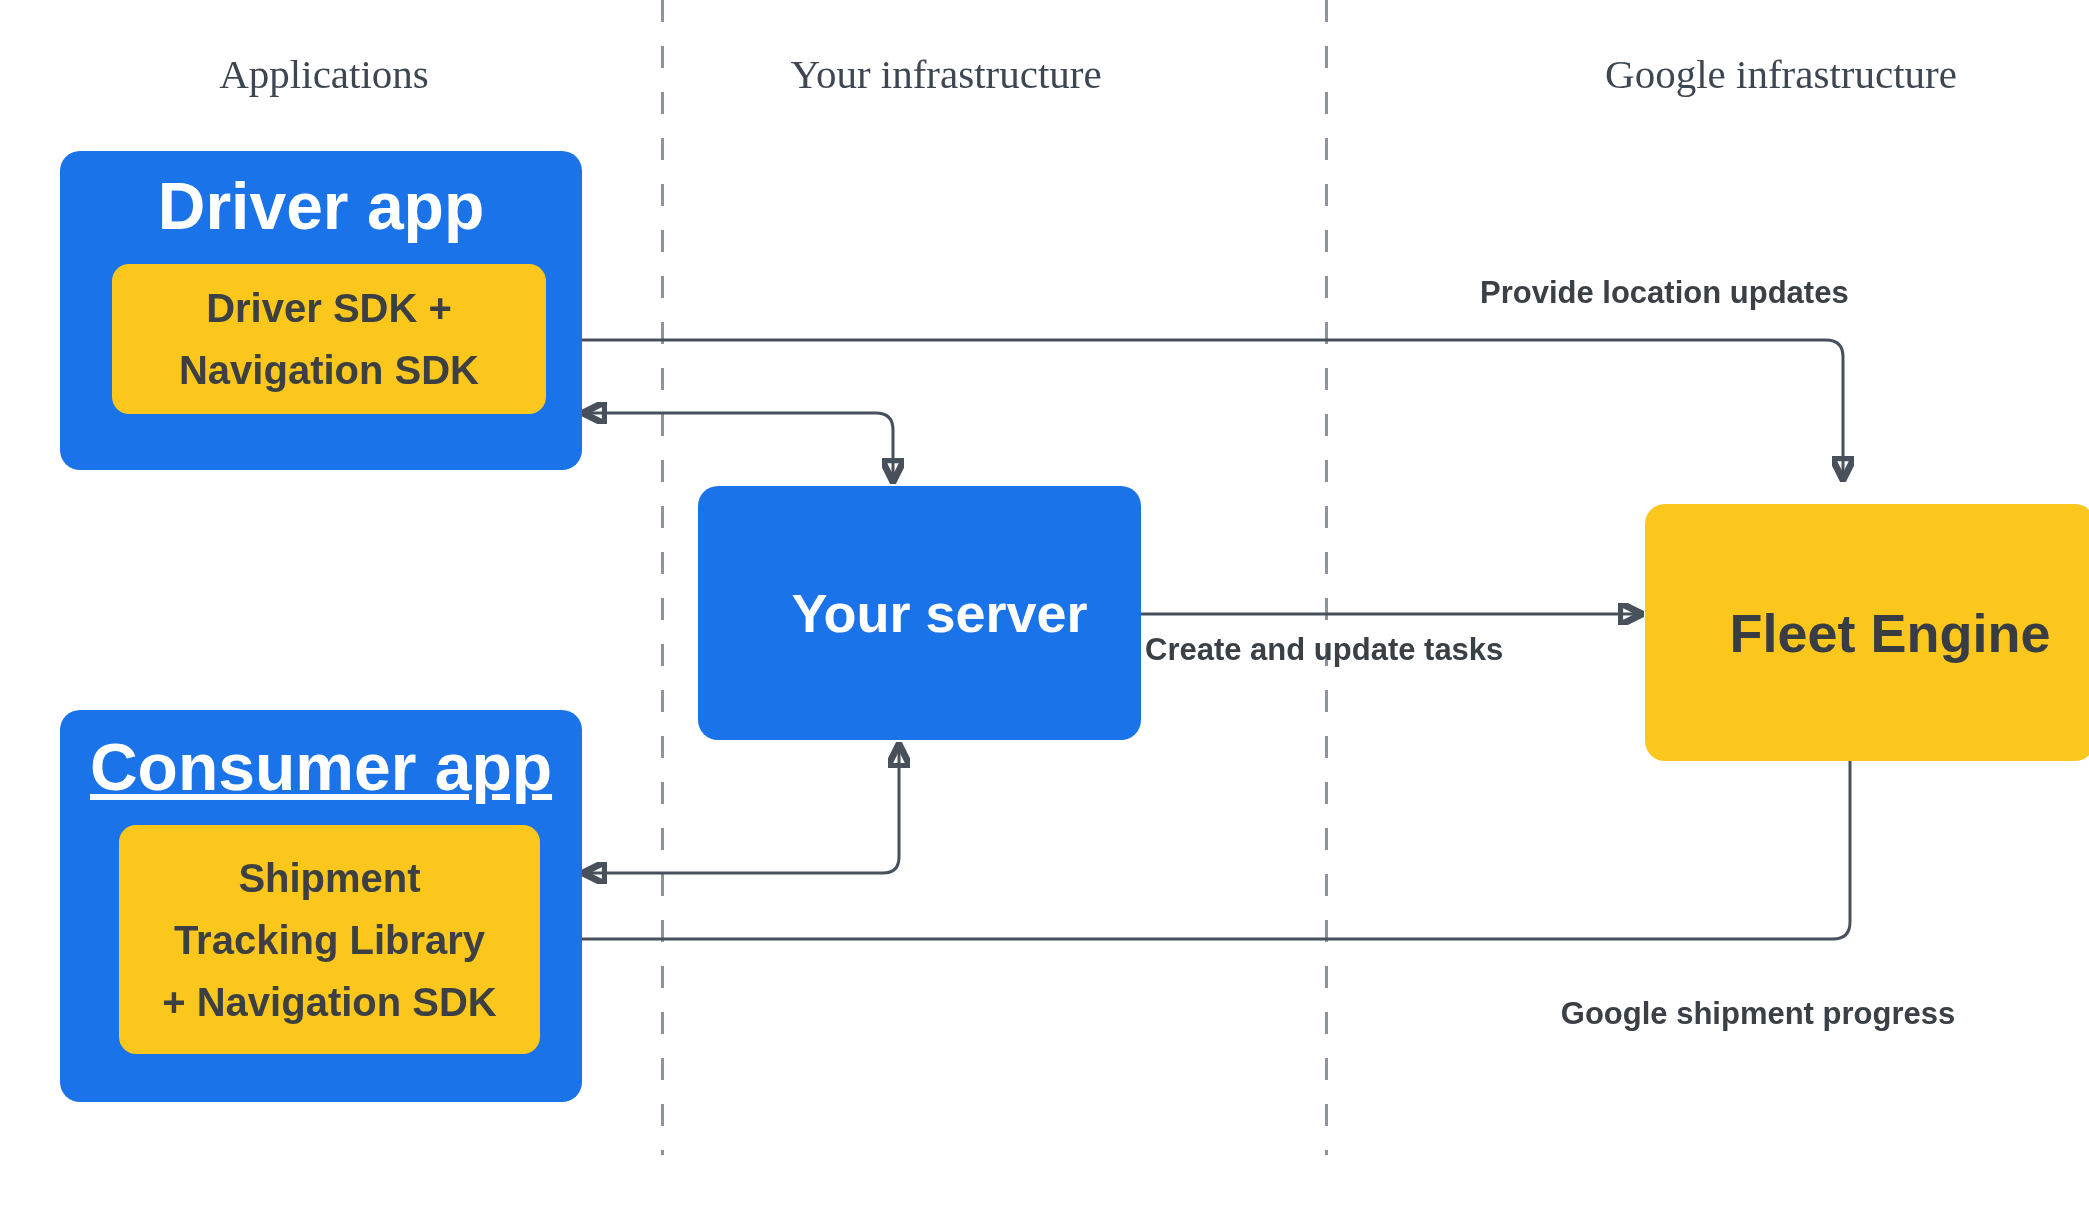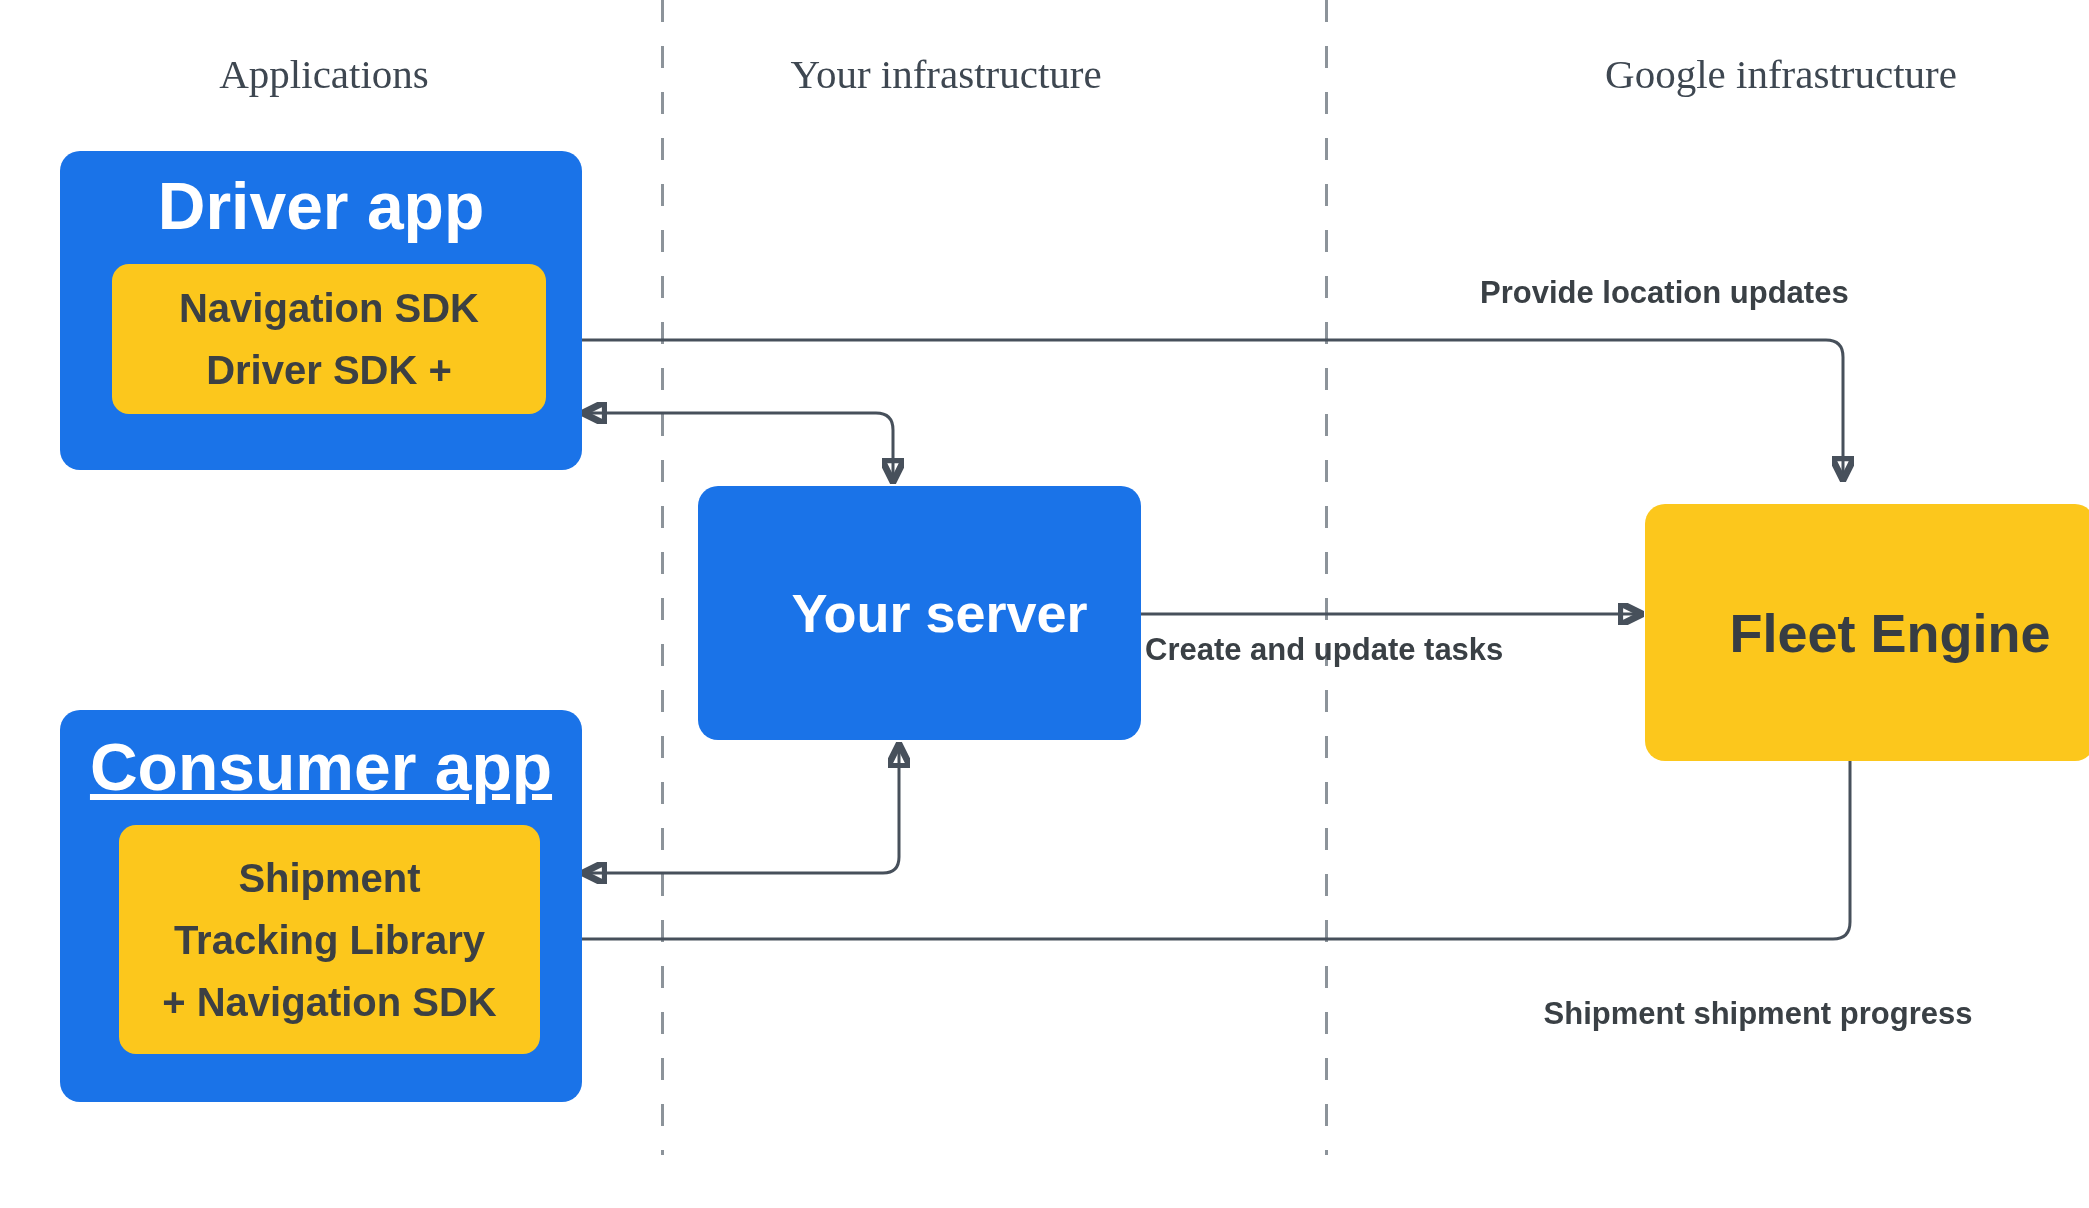--- a/index.html
+++ b/index.html
@@ -155,22 +155,22 @@
     <path d="M 585 873 H 883 Q 899 873 899 857 V 746" marker-start="url(#arrow-head)" marker-end="url(#arrow-head)"></path>
     <path d="M 1101 614 H 1640" marker-end="url(#arrow-head)"></path>
     <path d="M 1850 742 V 922 Q 1850 939 1833 939 H 547" marker-end="url(#arrow-head)"></path>
   </svg>
 
   <div class="box-blue" id="driver-app">
     <div class="app-title">Driver app</div>
   </div>
   <div class="box-yellow" id="driver-sdk">
     <div class="sdk-text">
+      <div>Driver SDK +</div>
       <div>Navigation SDK</div>
-      <div>Driver SDK +</div>
     </div>
   </div>
 
   <div class="box-blue" id="consumer-app">
     <div class="app-title">Consumer app</div>
   </div>
   <div class="box-yellow" id="consumer-sdk">
     <div class="sdk-text">
       <div>Shipment</div>
       <div>Tracking Library</div>
@@ -183,15 +183,15 @@
   </div>
 
   <div class="center-node" id="fleet-engine">
     <span>Fleet Engine</span>
   </div>
 
   <div class="edge-label" id="label-location">Provide location updates</div>
   <div class="edge-label" id="label-create">
     <div>Create and update tasks</div>
   </div>
-  <div class="edge-label" id="label-shipment">Shipment shipment progress</div>
+  <div class="edge-label" id="label-shipment">Google shipment progress</div>
 
 </div>
 
 </body></html>

